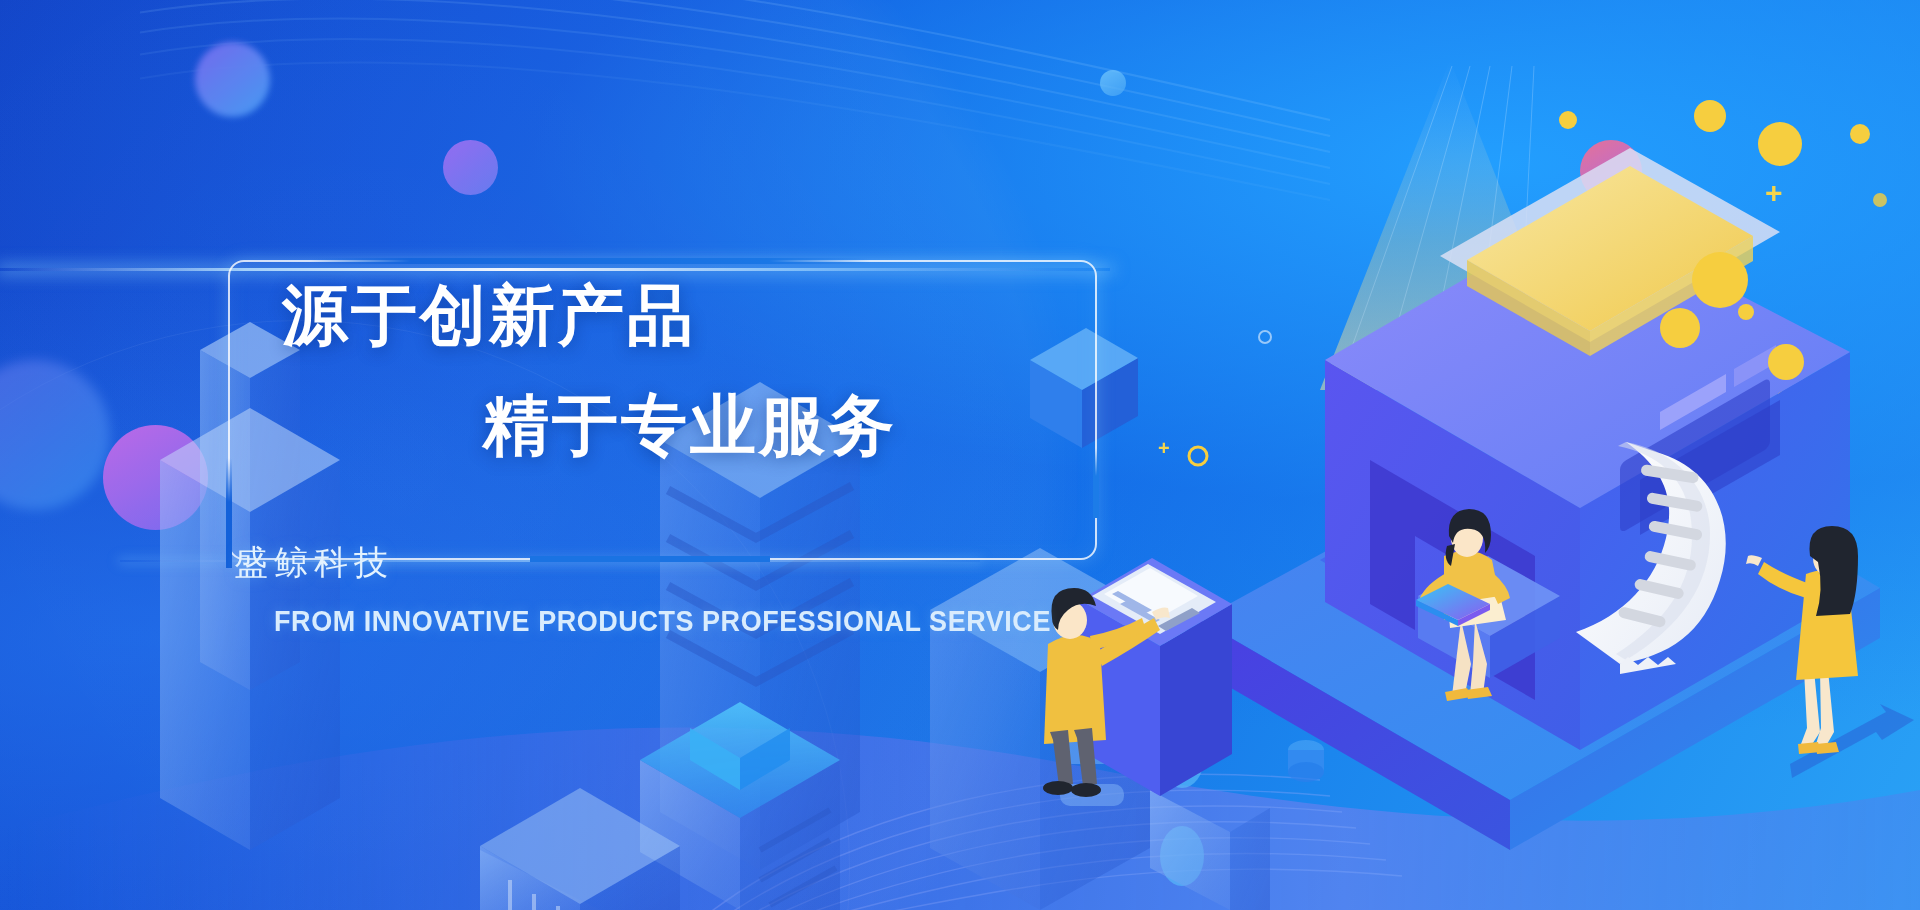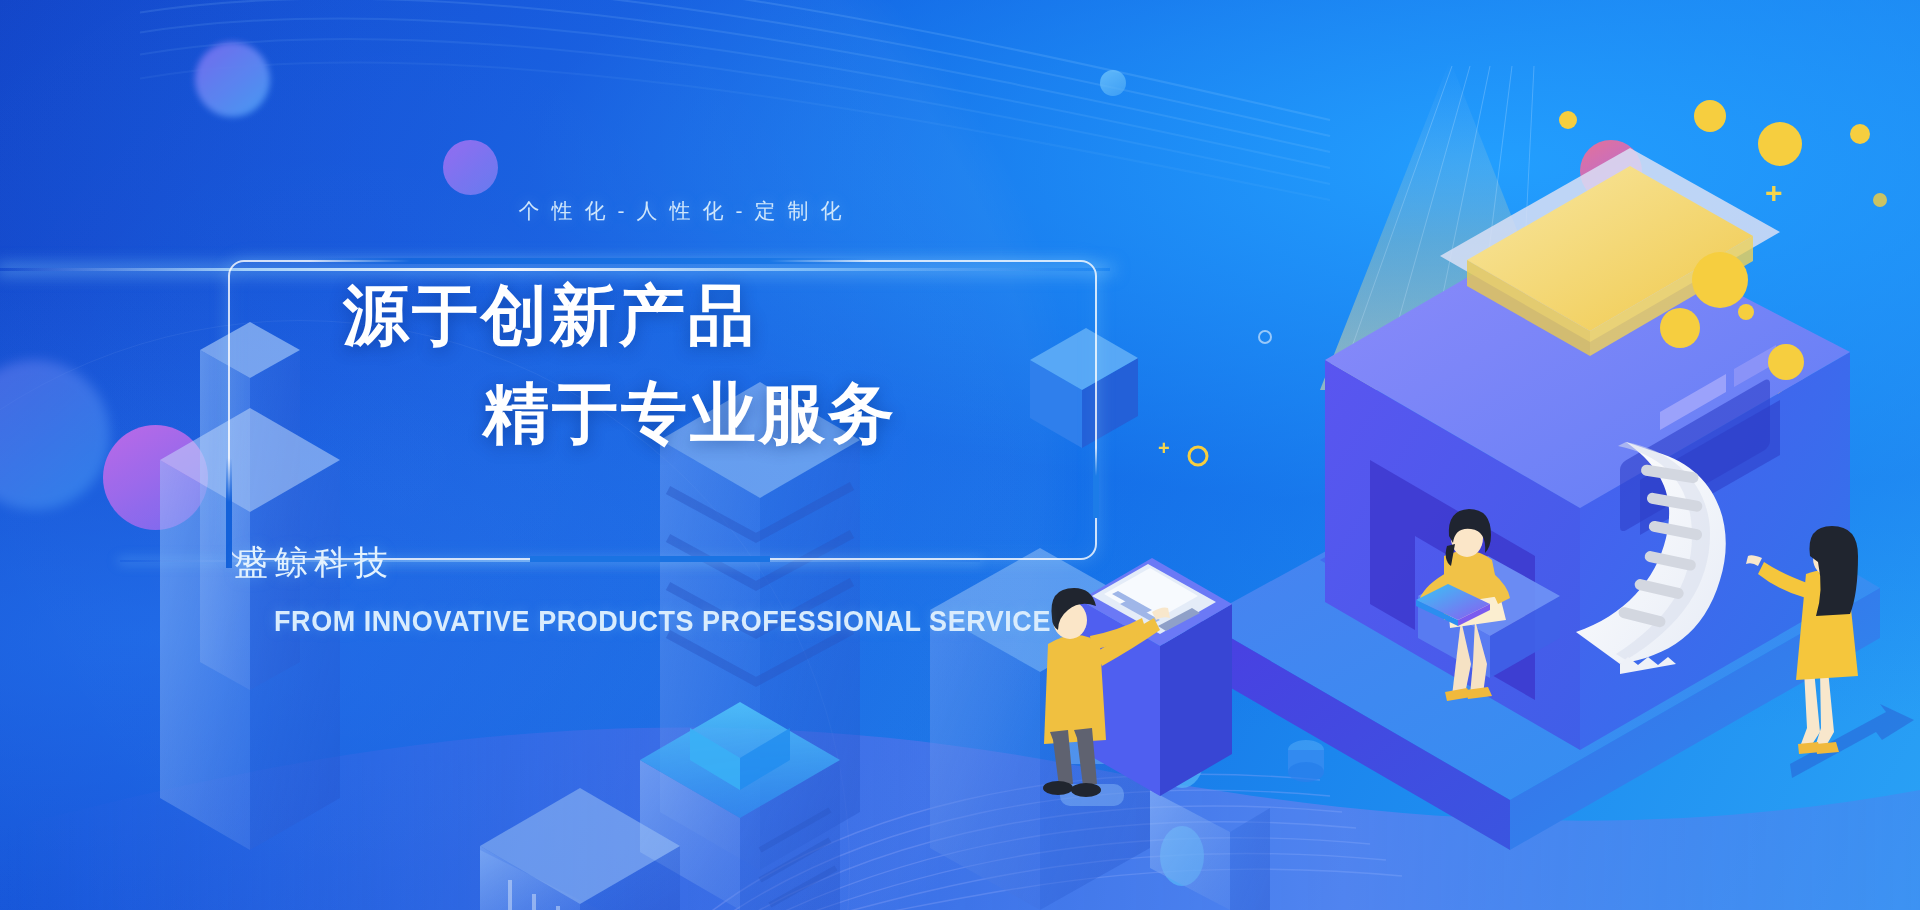--- a/index.html
+++ b/index.html
@@ -104,22 +104,22 @@
     background:linear-gradient(90deg, rgba(255,255,255,0) 0%, rgba(170,220,255,.45) 35%, rgba(200,235,255,.6) 60%, rgba(255,255,255,0) 100%);
     box-shadow:0 0 12px 2px rgba(130,200,255,.35);
   }
 
   .headline {
     position:absolute; left:228px; top:282px; width:869px;
     color:#ffffff; font-weight:700;
   }
   .h-line { font-size:66px; line-height:1.0; letter-spacing:3px;
             text-shadow:0 3px 16px rgba(4,40,120,.45); }
-  .h-line.l1 { margin-left:115px; }
-  .h-line.l2 { margin-left:255px; margin-top:32px; }
+  .h-line.l1 { margin-left:54px; }
+  .h-line.l2 { margin-left:255px; margin-top:44px; }
 
   .company {
     position:absolute; left:228px; top:540px; width:869px;
     text-align:left; font-size:34px; letter-spacing:6px;
     color:#e3f2fe; text-indent:6px;
     text-shadow:0 0 14px rgba(130,205,255,.4);
   }
   .subtitle {
     position:absolute; left:228px; top:605px; width:869px;
     text-align:center;
@@ -466,21 +466,20 @@
         <ellipse cx="286" cy="690" rx="18" ry="10"></ellipse>
         <rect x="268" y="690" width="36" height="22" fill="#3f8ef2"></rect>
         <ellipse cx="286" cy="712" rx="18" ry="10" fill="#2f7fec"></ellipse>
       </g>
     </svg>
   </div>
 
   <div class="glow-line"></div>
   <div class="glow-line2"></div>
 
-  <div class="tagline-top">个性化-人性化-定制化</div>
 
   <div class="frame">
     <span class="frame-gap-r"></span>
     <span class="frame-gap-b"></span>
   </div>
 
   <div class="headline">
     <div class="h-line l1">源于创新产品</div>
     <div class="h-line l2">精于专业服务</div>
   </div>

